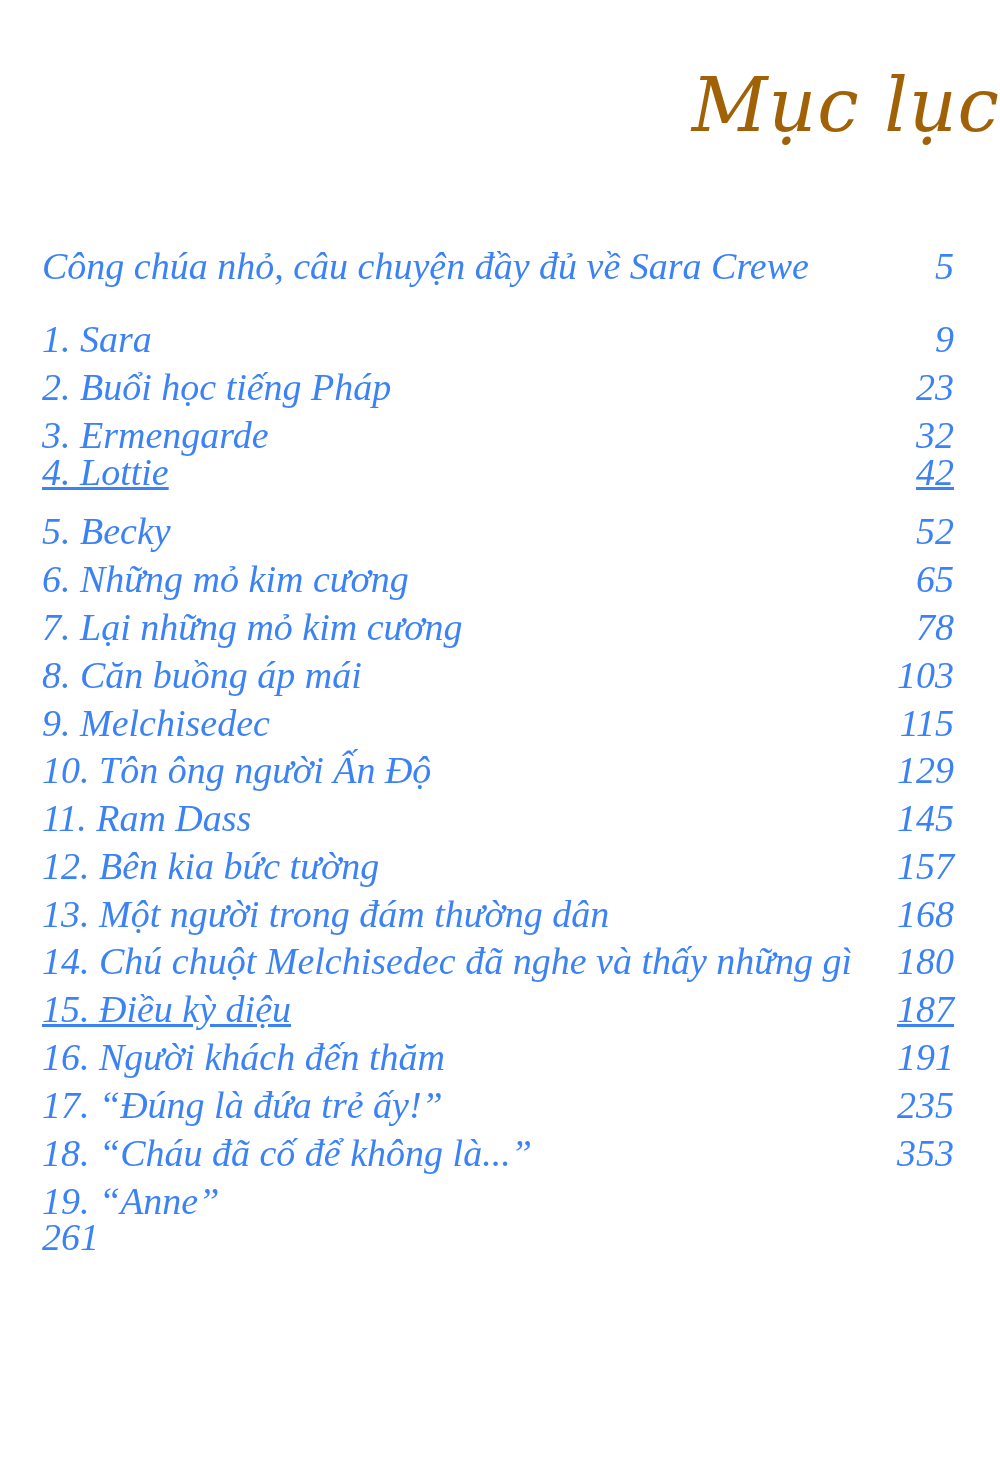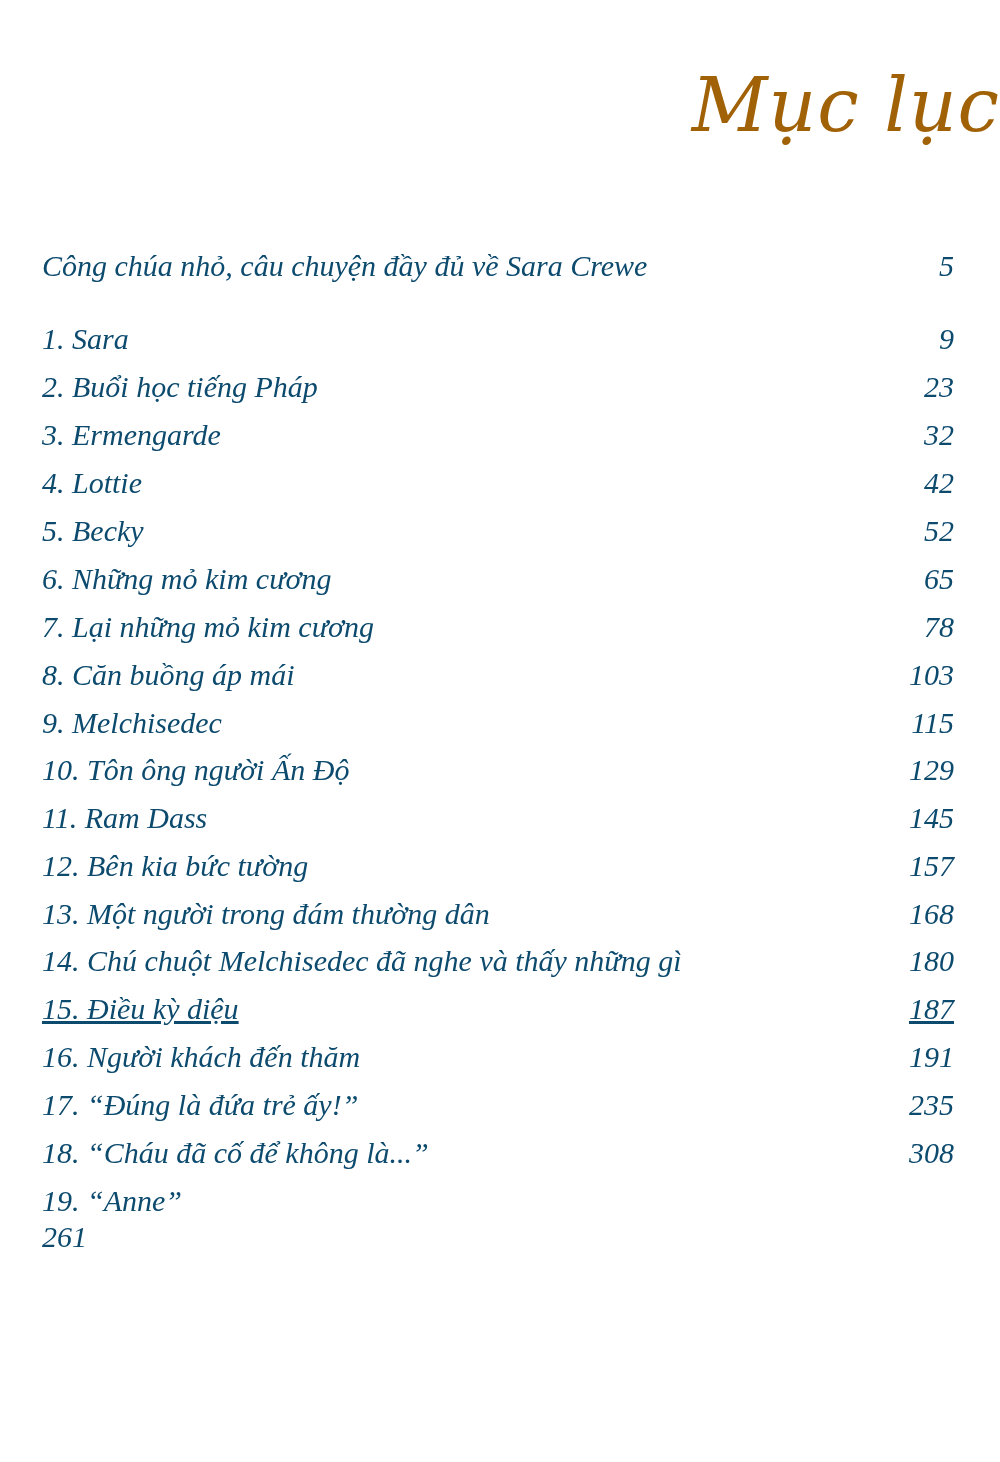--- a/index.html
+++ b/index.html
@@ -5,22 +5,22 @@
     html, body { margin: 0; padding: 0; background: #ffffff; }
     body { width: 1000px; height: 1462px; position: relative; overflow: hidden; color: #1a1a1a; }
     .title {
       position: absolute; left: 0; right: 0; top: 62px; text-align: right;
       font-family: "DejaVu Serif", serif; font-style: italic; font-size: 74px;
       letter-spacing: 1px; font-weight: normal; margin: 0; color: #a16207;
     }
     .toc-row {
       position: absolute; left: 42px; width: 912px; display: flex; justify-content: space-between;
       align-items: baseline;
-      font-family: "Liberation Serif", serif; font-style: italic; font-size: 30px; line-height: 36px;
-      color: #0c4a6e;
+      font-family: "Liberation Serif", serif; font-style: italic; font-size: 38px; line-height: 36px;
+      color: #3b82f6;
     }
     .toc-row .page { font-style: italic; }
   </style>
 </head>
 <body>
 
 <h1 class="title">Mục lục</h1>
 
 <div class="toc-row" style="top:248px">
   <span>Công chúa nhỏ, câu chuyện đầy đủ về Sara Crewe</span>
@@ -33,21 +33,21 @@
       <span class="page">9</span>
     </div>
     <div class="toc-row" style="top: 369px;">
       <span>2. Buổi học tiếng Pháp</span>
       <span class="page">23</span>
     </div>
     <div class="toc-row" style="top: 417px;">
       <span>3. Ermengarde</span>
       <span class="page">32</span>
     </div>
-    <div class="toc-row" style="top: 465px;">
+    <div class="toc-row" style="top: 454px; text-decoration: underline;">
       <span>4. Lottie</span>
       <span class="page">42</span>
     </div>
     <div class="toc-row" style="top: 513px;">
       <span>5. Becky</span>
       <span class="page">52</span>
     </div>
     <div class="toc-row" style="top: 561px; gap: 44px;">
       <span>6. Những mỏ kim cương</span>
       <span class="page">65</span>
@@ -91,19 +91,19 @@
     <div class="toc-row" style="top: 1039px;">
       <span>16. Người khách đến thăm</span>
       <span class="page">191</span>
     </div>
     <div class="toc-row" style="top: 1087px;">
       <span>17. “Đúng là đứa trẻ ấy!”</span>
       <span class="page">235</span>
     </div>
     <div class="toc-row" style="top: 1135px;">
       <span>18. “Cháu đã cố để không là...”</span>
-      <span class="page">308</span>
+      <span class="page">353</span>
     </div>
     <div class="toc-row" style="top: 1183px; flex-direction: column;">
       <span>19. “Anne”</span>
       <span class="page">261</span>
     </div>
   </div>
 
 </body></html>

